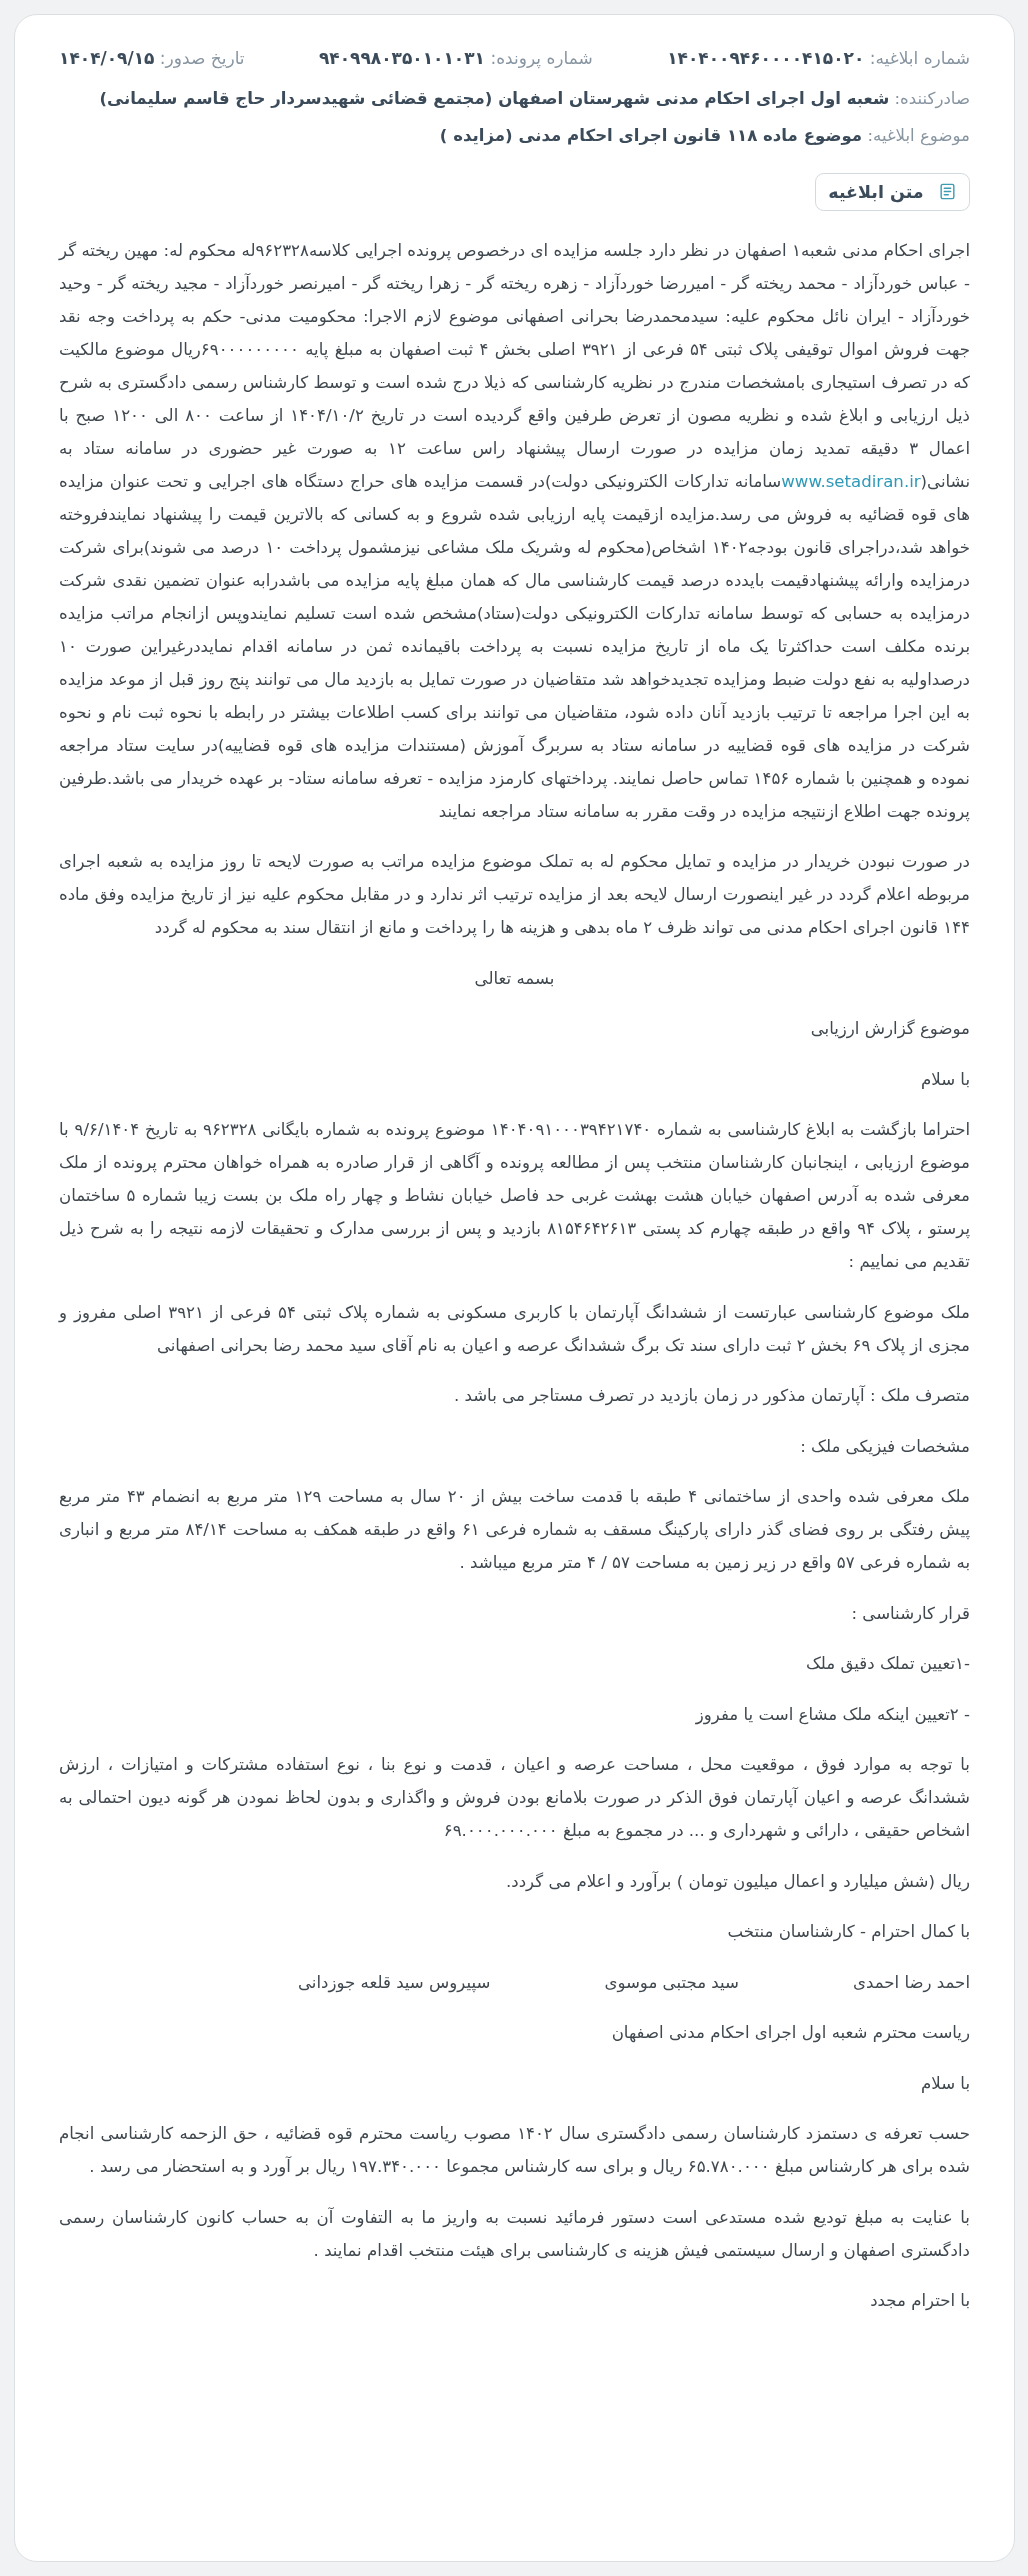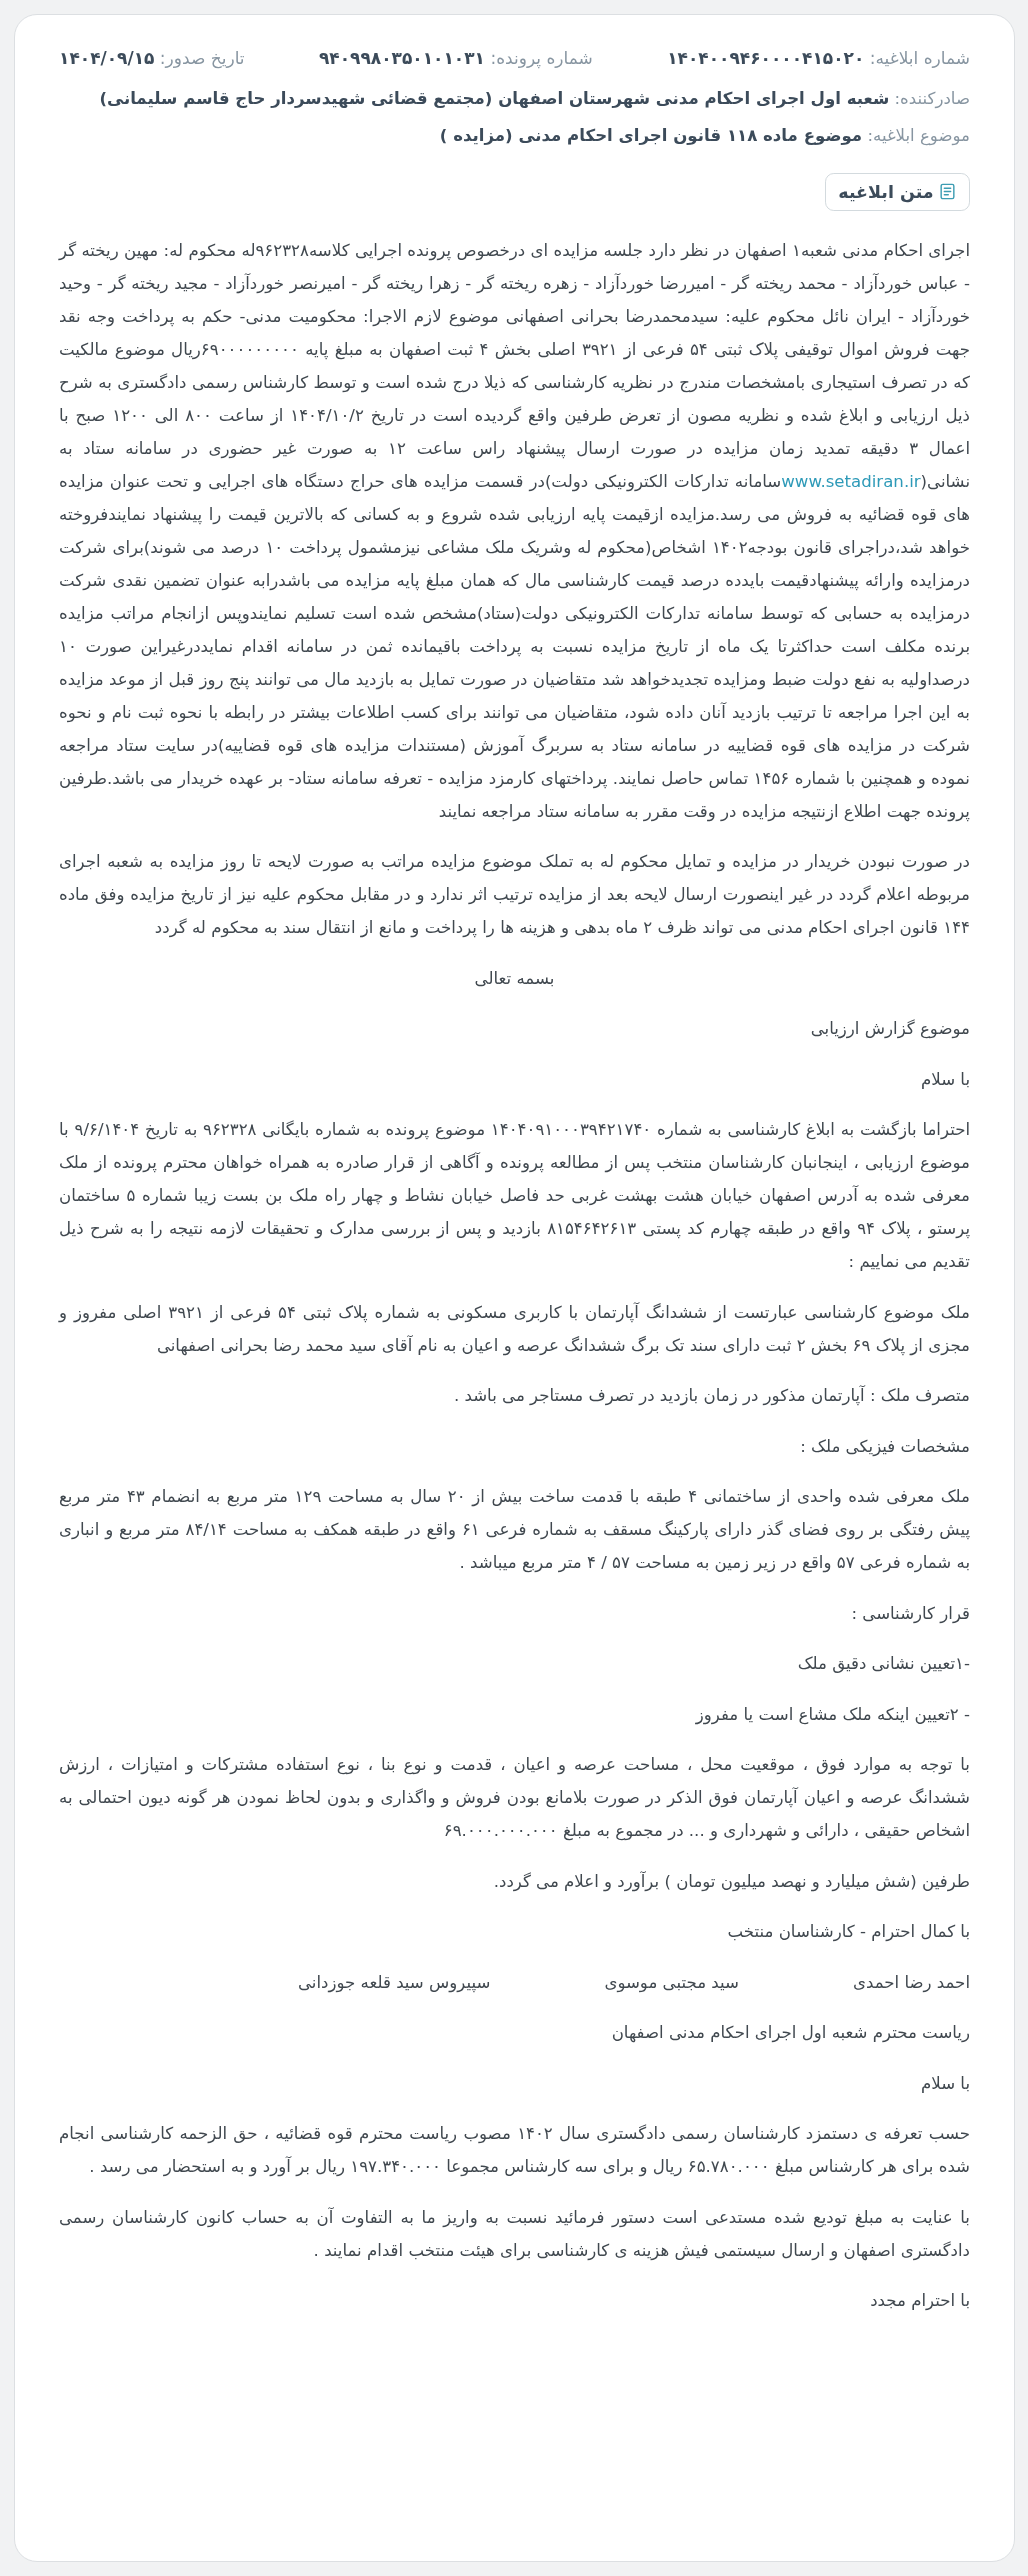--- a/index.html
+++ b/index.html
@@ -29,21 +29,21 @@
   }
   .meta-item { white-space:nowrap; font-size:17px; }
   .meta-label { color:#8795a1; }
   .meta-value { color:#3c4b5a; font-weight:bold; }
   .meta-line { font-size:16.6px; line-height:33px; margin-bottom:3.5px; }
   .meta-line .meta-value { font-weight:bold; }
   
   .section-chip {
     display:inline-flex;
     align-items:center;
-    gap:4px;
+    gap:14px;
     border:1.8px solid #d3dade;
     border-radius:8.8px;
     padding:8px 12.3px;
     margin:17.5px 0 23px 0;
     color:#3c4b5a;
     font-size:17.5px;
     font-weight:bold;
   }
   .section-chip .icon { display:inline-flex; }
   
@@ -120,28 +120,28 @@
     <p>ملک موضوع کارشناسی عبارتست از ششدانگ آپارتمان با کاربری مسکونی به شماره پلاک ثبتی ۵۴ فرعی از ۳۹۲۱ اصلی مفروز و مجزی از پلاک ۶۹ بخش ۲ ثبت دارای سند تک برگ ششدانگ عرصه و اعیان به نام آقای سید محمد رضا بحرانی اصفهانی</p>
 
     <p>متصرف ملک :  آپارتمان مذکور در زمان بازدید در تصرف مستاجر می باشد .</p>
 
     <p>مشخصات فیزیکی ملک :</p>
 
     <p>ملک معرفی شده واحدی از  ساختمانی ۴ طبقه با قدمت ساخت بیش از ۲۰ سال به مساحت ۱۲۹ متر مربع به انضمام ۴۳ متر مربع پیش رفتگی بر روی فضای گذر دارای پارکینگ مسقف به شماره فرعی ۶۱ واقع در طبقه همکف به مساحت ۸۴/۱۴ متر مربع و انباری به شماره فرعی ۵۷ واقع در زیر زمین به مساحت ۵۷ / ۴ متر مربع میباشد .</p>
 
     <p>قرار کارشناسی :</p>
 
-    <p>-۱تعیین نشانی دقیق ملک</p>
+    <p>-۱تعیین تملک دقیق ملک</p>
 
     <p>- ۲تعیین اینکه ملک مشاع است یا مفروز</p>
 
 
     <p>با توجه به موارد فوق ، موقعیت محل ، مساحت عرصه و اعیان ، قدمت و نوع بنا ، نوع استفاده مشترکات و امتیازات ، ارزش ششدانگ عرصه و اعیان آپارتمان فوق الذکر در صورت بلامانع بودن فروش و واگذاری و بدون لحاظ نمودن هر گونه دیون احتمالی به اشخاص حقیقی ، دارائی و شهرداری و ... در مجموع به مبلغ ۶۹.۰۰۰.۰۰۰.۰۰۰</p>
 
-    <p>طرفین (شش میلیارد و نهصد میلیون تومان ) برآورد و اعلام می گردد.</p>
+    <p>ریال (شش میلیارد و اعمال میلیون تومان ) برآورد و اعلام می گردد.</p>
 
     <p>با کمال احترام - کارشناسان منتخب</p>
 
     <div class="experts-row">
       <span>احمد رضا احمدی</span>
       <span>سید مجتبی موسوی</span>
       <span>سپیروس سید قلعه جوزدانی</span>
     </div>
 
     <p>ریاست محترم شعبه اول اجرای احکام مدنی اصفهان</p>

